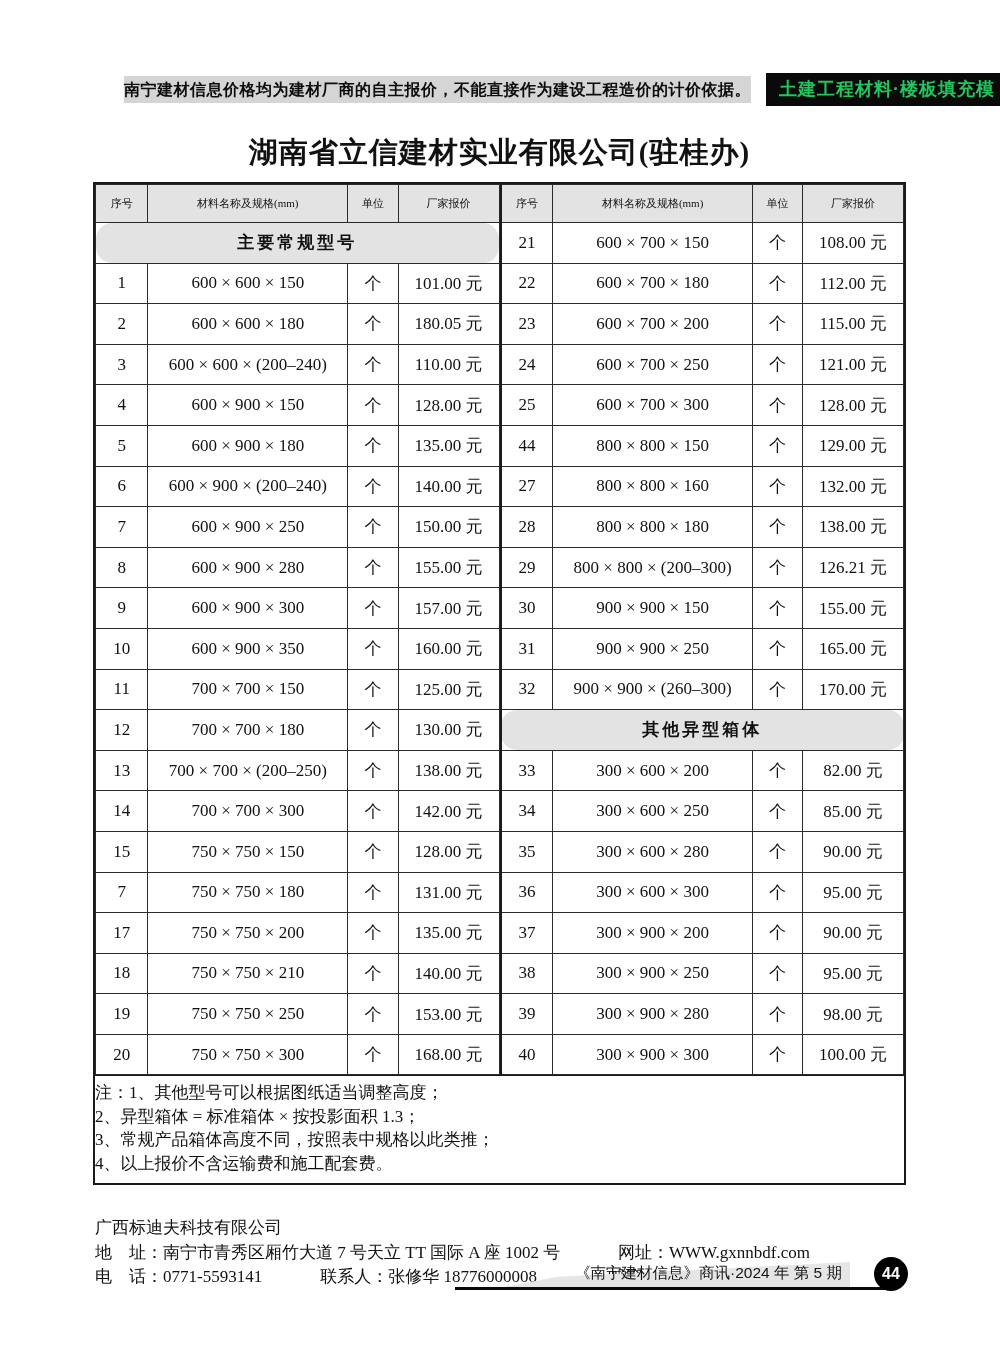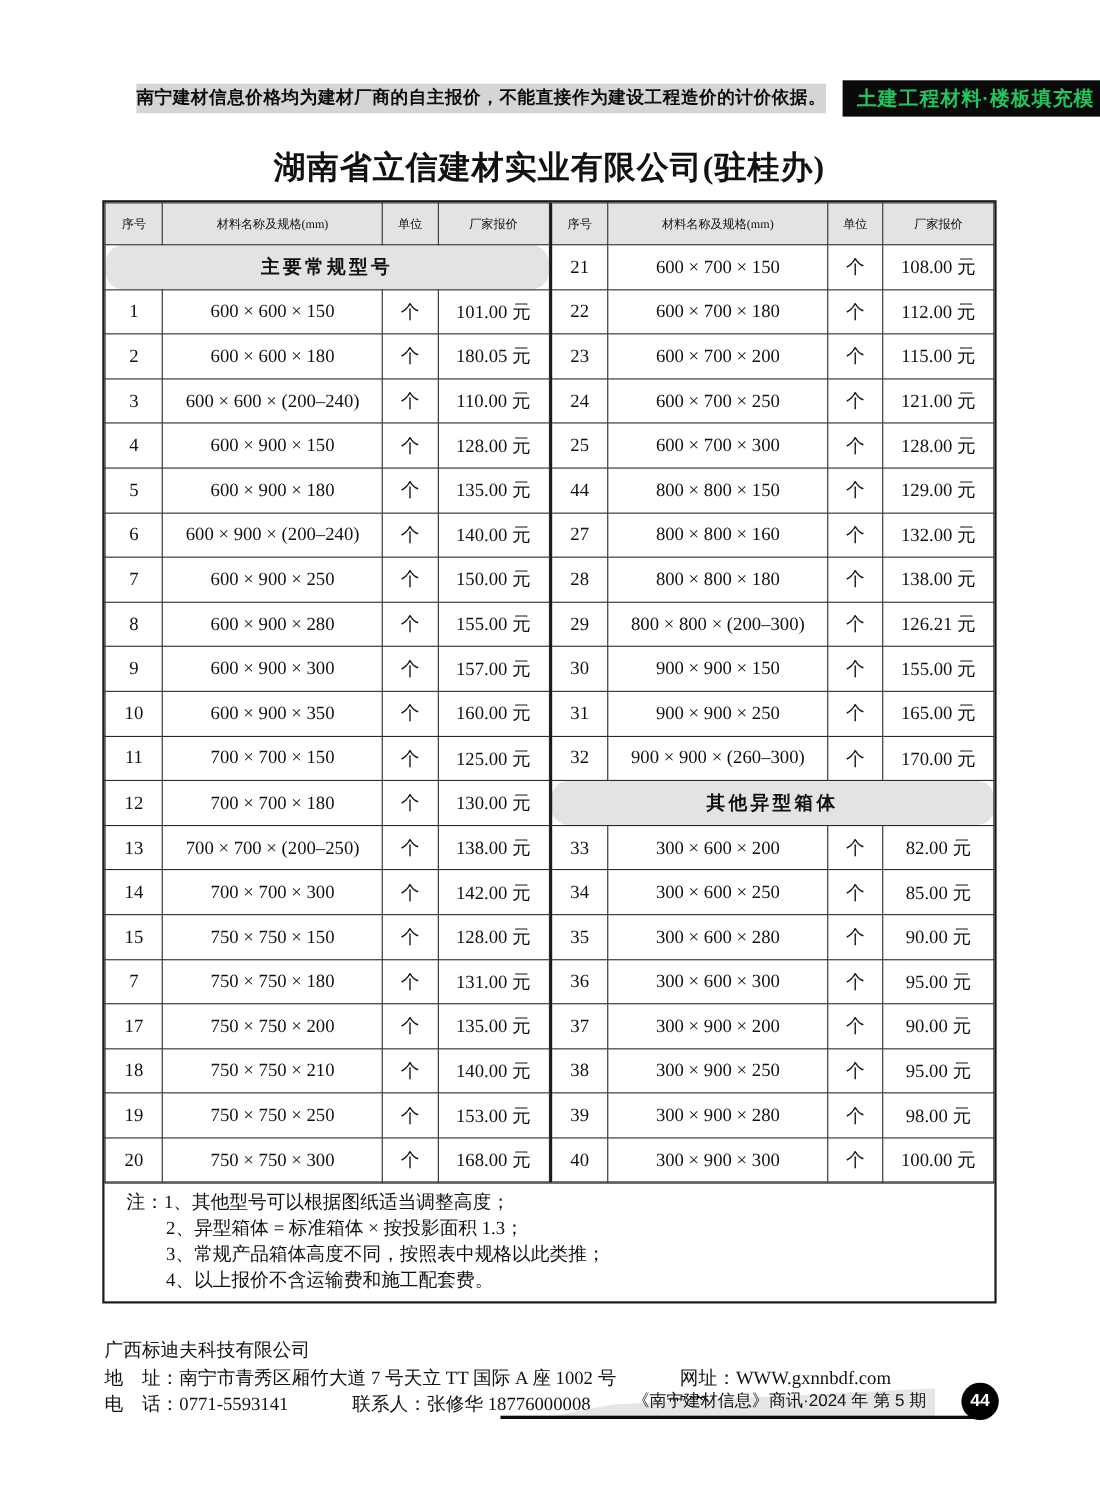--- a/index.html
+++ b/index.html
@@ -66,24 +66,24 @@
   .col-price{ width:25%; }
   td.section-header {
     background:#e3e3e3;
     font-family:"Liberation Sans","DejaVu Sans",sans-serif;
     font-weight:bold; font-size:18px; letter-spacing:3px;border-radius:16px;
   }
 
   
   .notes {
     border-top:1.5px solid #1a1a1a;
-    padding:5px 10px 8px 20px;
+    padding:5px 10px 8px 0;
     font-size:17px; line-height:23.5px;
   }
-  .note-line { margin-left:36px; }
+  .note-line { }
   .note-line.first { margin-left:0; }
   .note-label { display:inline; }
 
   
   .footer {
     position:absolute; left:95px; top:1216px; width:813px;
     font-size:17px; line-height:24.5px;
   }
   .footer-cols { display:flex; justify-content:space-between; }
   .footer-right { padding-right:98px; }

